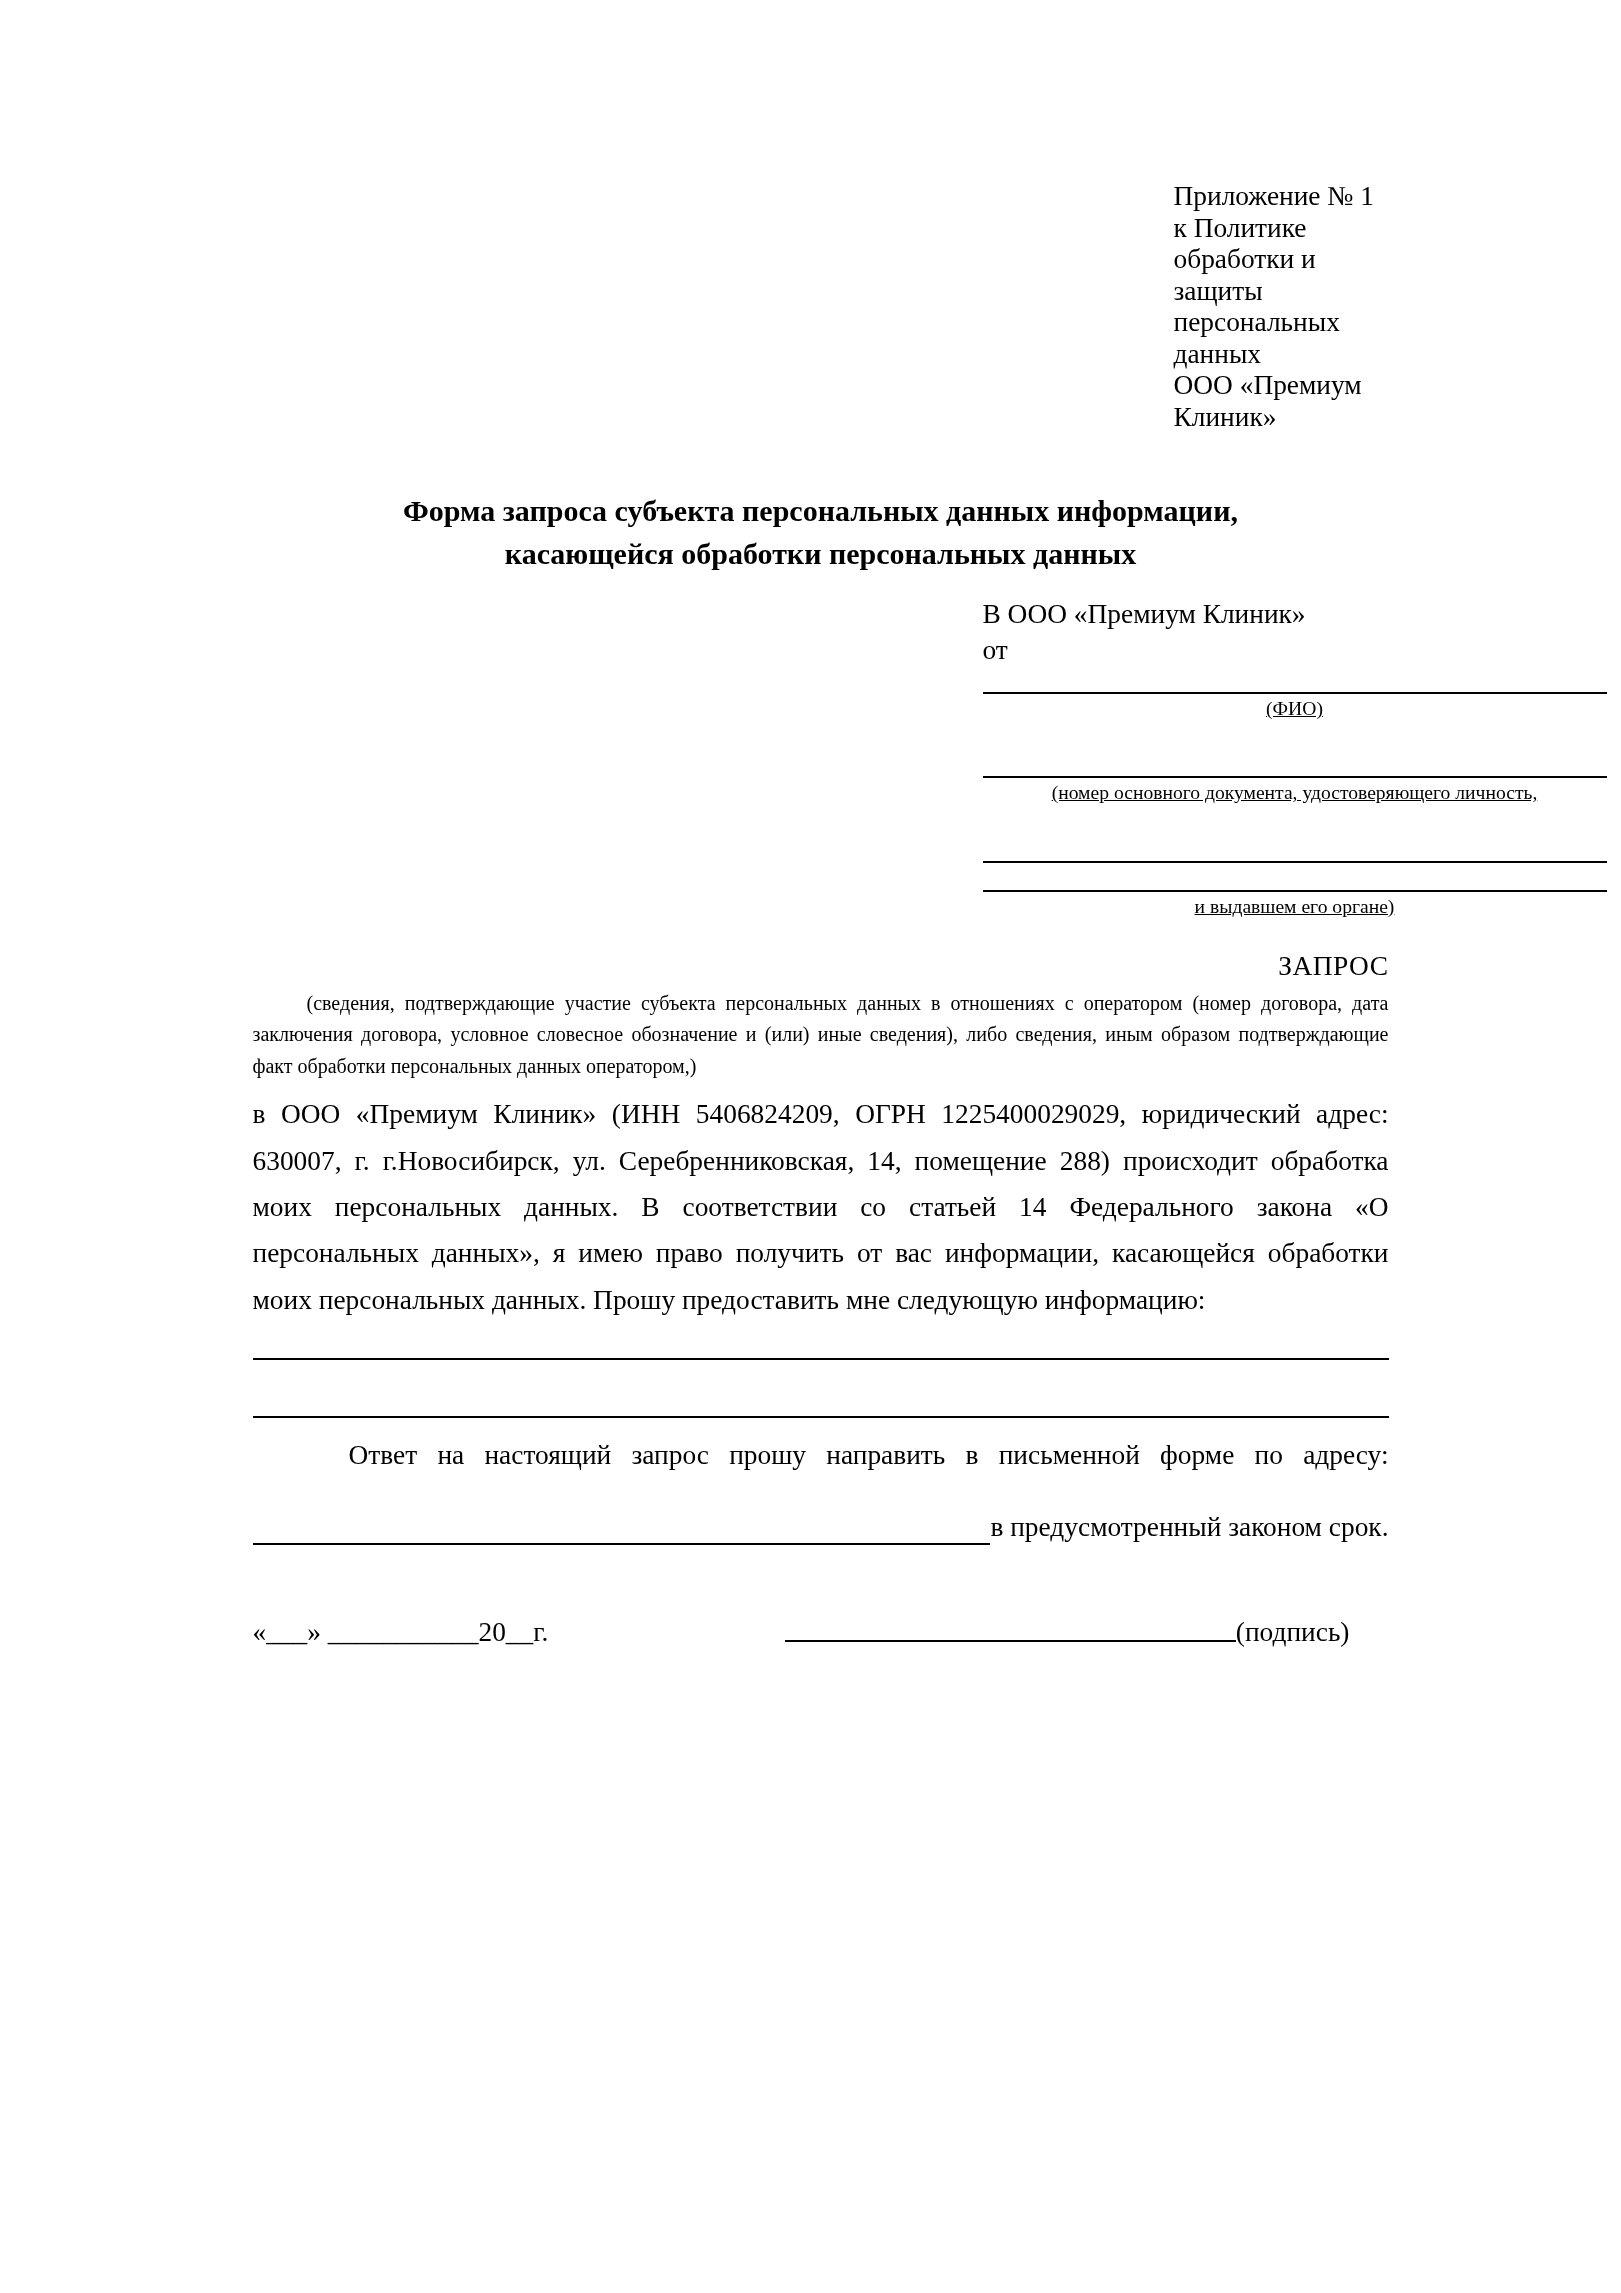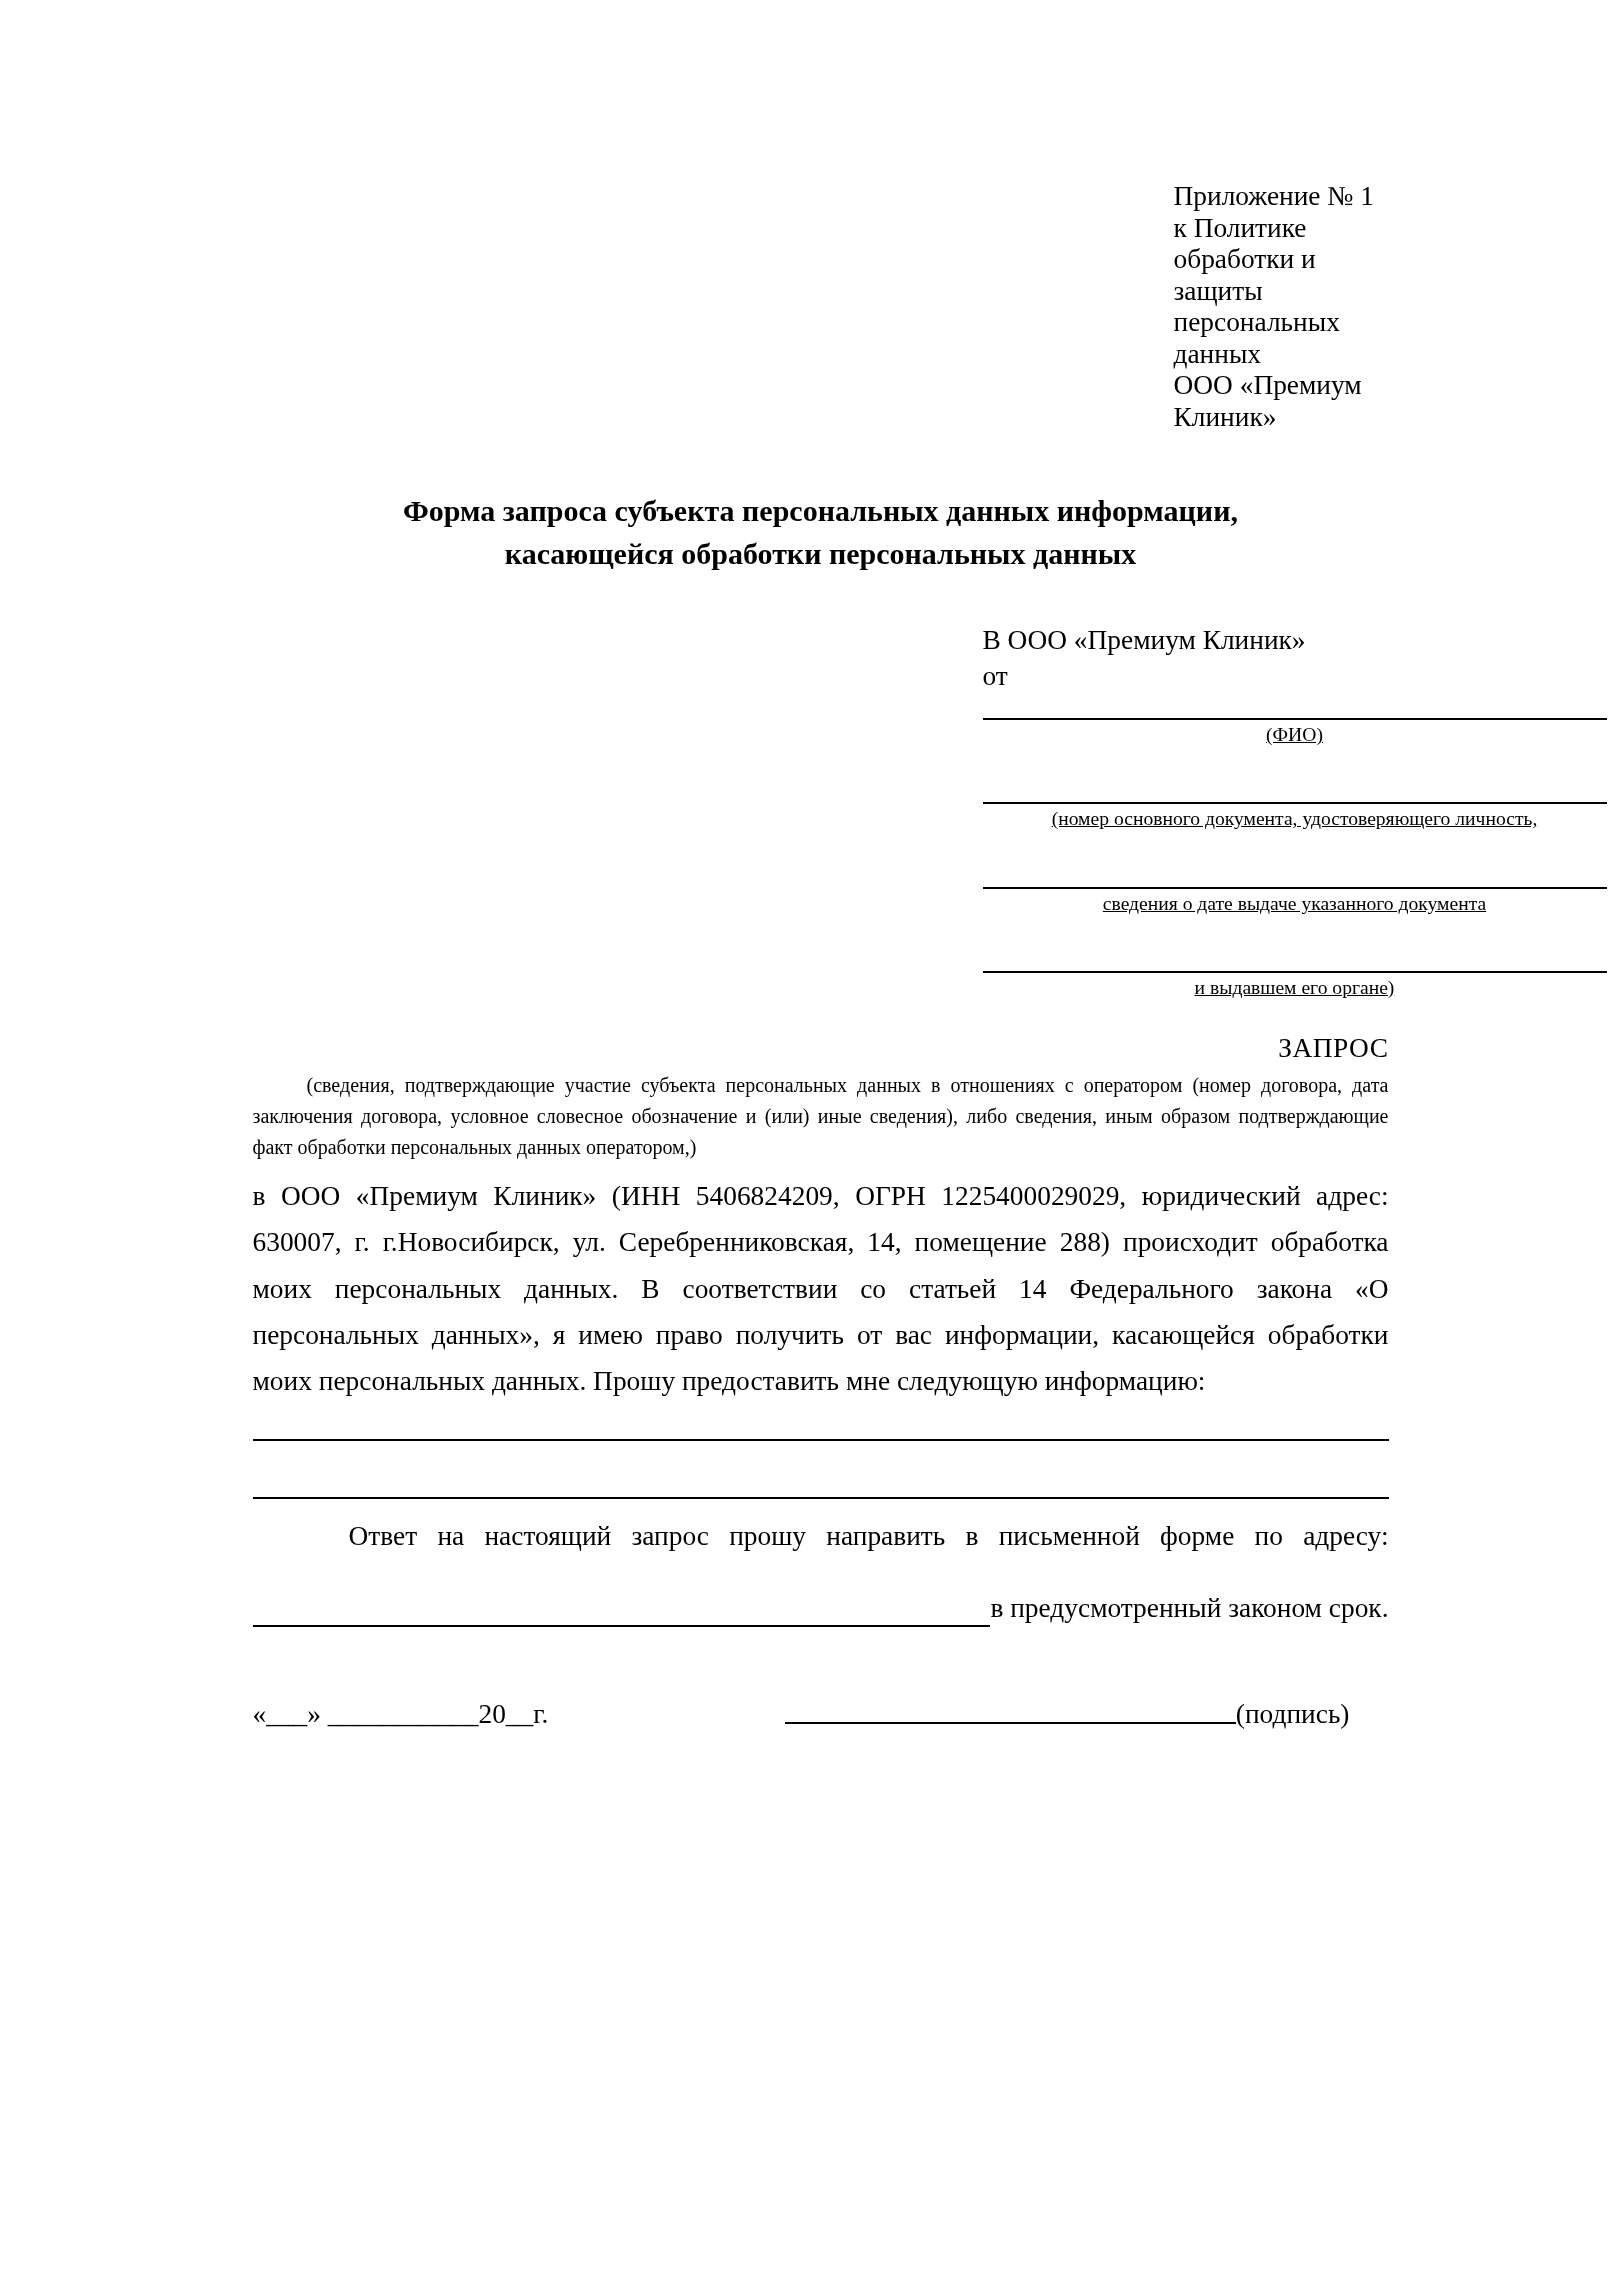--- a/index.html
+++ b/index.html
@@ -23,21 +23,21 @@
   
   .doc-title {
     margin-top: 57px;
     text-align: center;
     font-weight: bold;
     font-size: 30px;
     line-height: 1.42;
   }
   
   .addressee {
-    margin-top: 48px;
+    margin-top: 22px;
     margin-left: 730px;
     width: 624px;
     line-height: 1.3;
   }
   .addressee .fio-line { border-bottom: 2px solid #000; height: 25.5px; }
   .field-line { border-bottom: 2px solid #000; height: 29px; }
   .field-caption {
     font-size: 19.6px;
     text-align: center;
     padding-top: 2.9px;
@@ -137,21 +137,20 @@
     <div>В ООО «Премиум Клиник»</div>
     <div>от</div>
 
     <div class="fio-line"></div>
     <div class="field-caption">(ФИО)</div>
 
     <div class="field-line"></div>
     <div class="field-caption">(номер основного документа, удостоверяющего личность,</div>
 
     <div class="field-line"></div>
-    <div class="field-caption">сведения о дате выдаче указанного документа</div>
 
     <div class="field-line"></div>
     <div class="field-caption last">и выдавшем его органе)</div>
   </div>
 
   <div class="request-heading">ЗАПРОС</div>
 
 
   <div class="intro-note">(сведения, подтверждающие участие субъекта персональных данных в отношениях с оператором (номер договора, дата заключения договора, условное словесное обозначение и (или) иные сведения), либо сведения, иным образом подтверждающие факт обработки персональных данных оператором,)</div>
 

